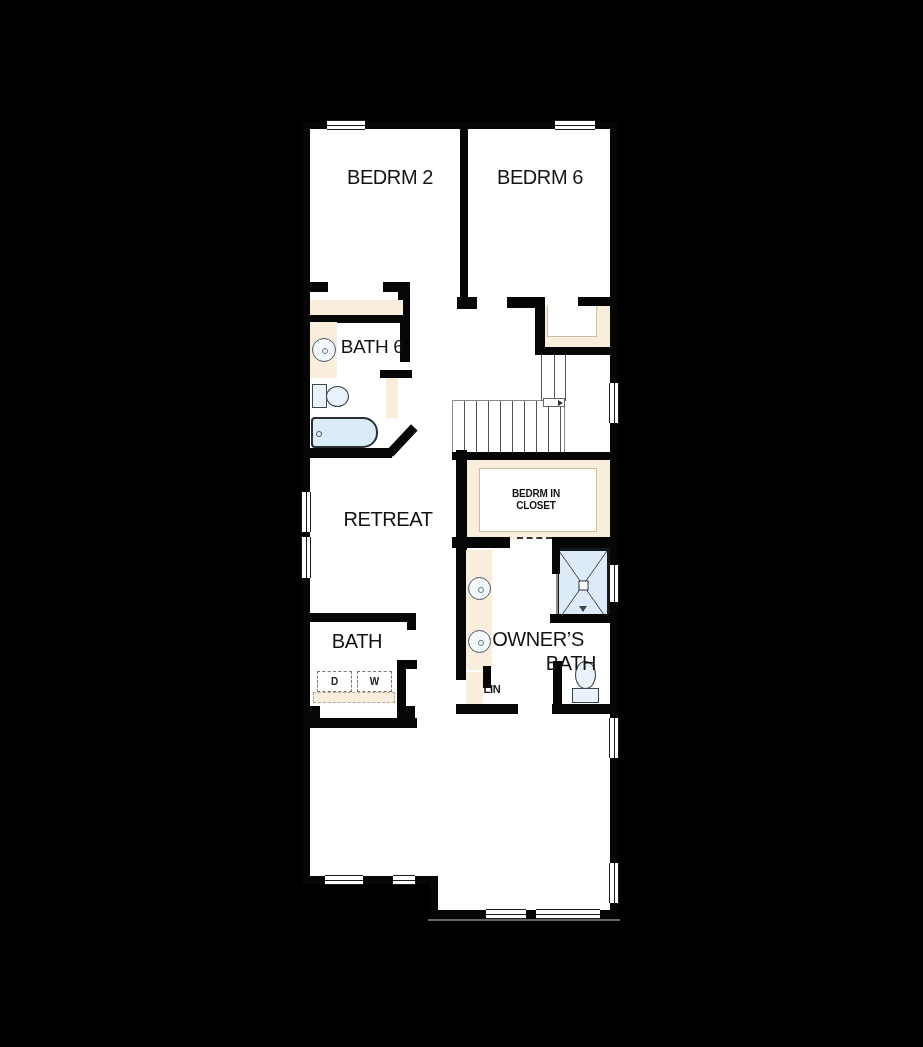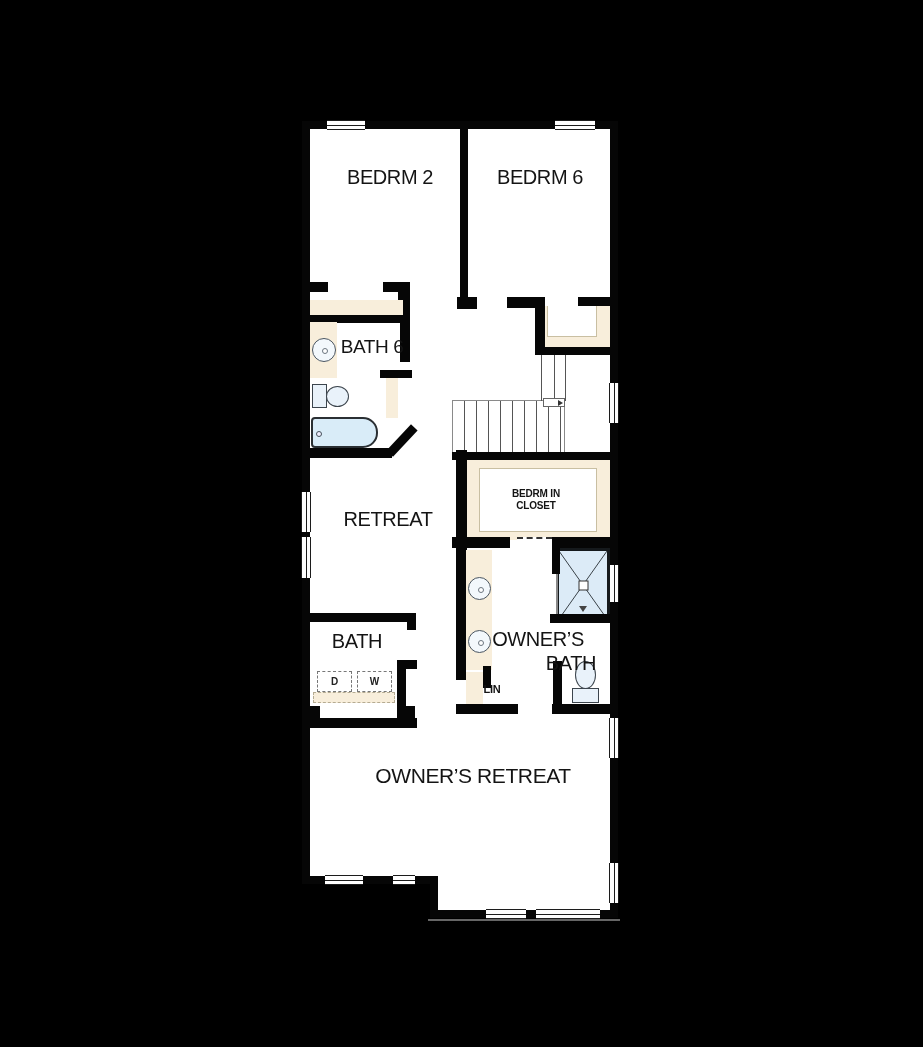--- a/index.html
+++ b/index.html
@@ -154,15 +154,14 @@
   <div class="lbl" style="left:372px;top:347px;font-size:19px;">BATH 6</div>
   <div class="lbl big" style="left:388px;top:519px;">RETREAT</div>
   <div class="lbl small-caps" style="left:536px;top:500px;">
     <div>BEDRM IN</div>
     <div>CLOSET</div>
   </div>
   <div class="lbl big" style="left:357px;top:641px;">BATH</div>
   <div class="lbl big" style="left:538px;top:639px;">OWNER’S</div>
   <div class="lbl big" style="left:539px;top:663px;margin-left:32px;">BATH</div>
   <div class="lbl" style="left:492px;top:689px;font-size:11px;font-weight:700;letter-spacing:-0.2px;">LIN</div>
-  <div class="lbl" style="left:473px;top:776px;font-size:21px;">OWNER’S RETREAT</div>
 
 </div>
 
 </body></html>

